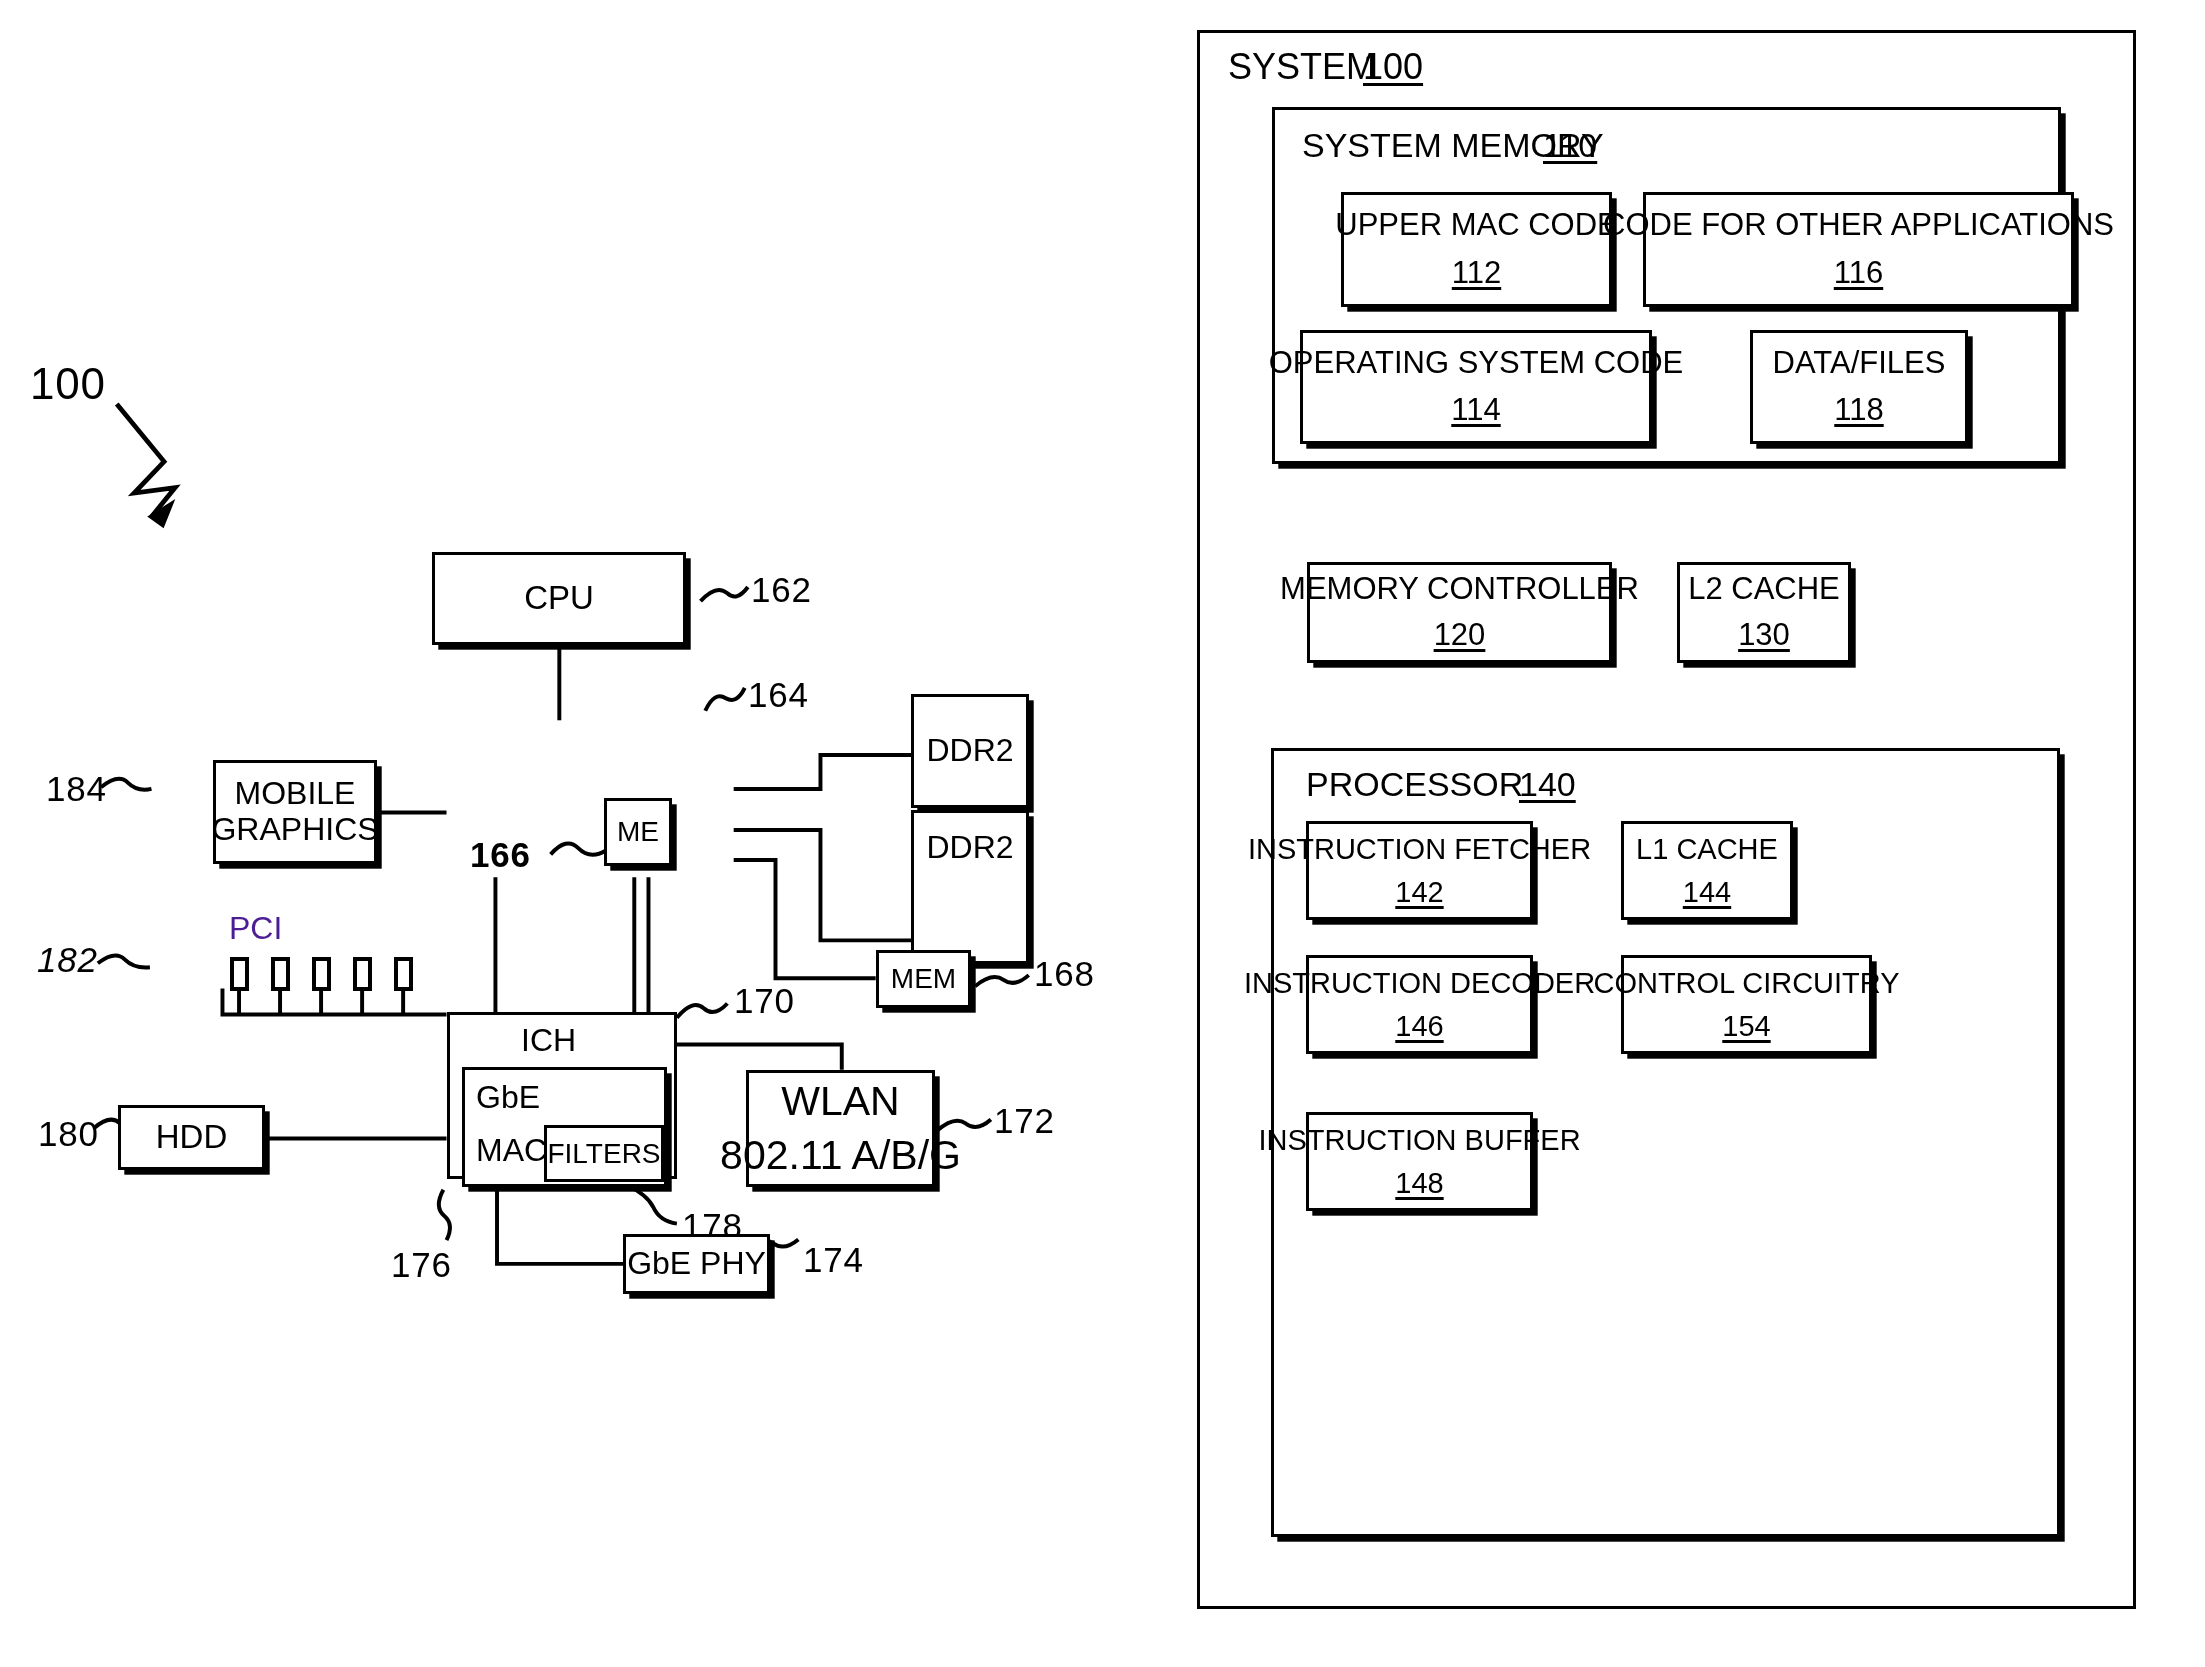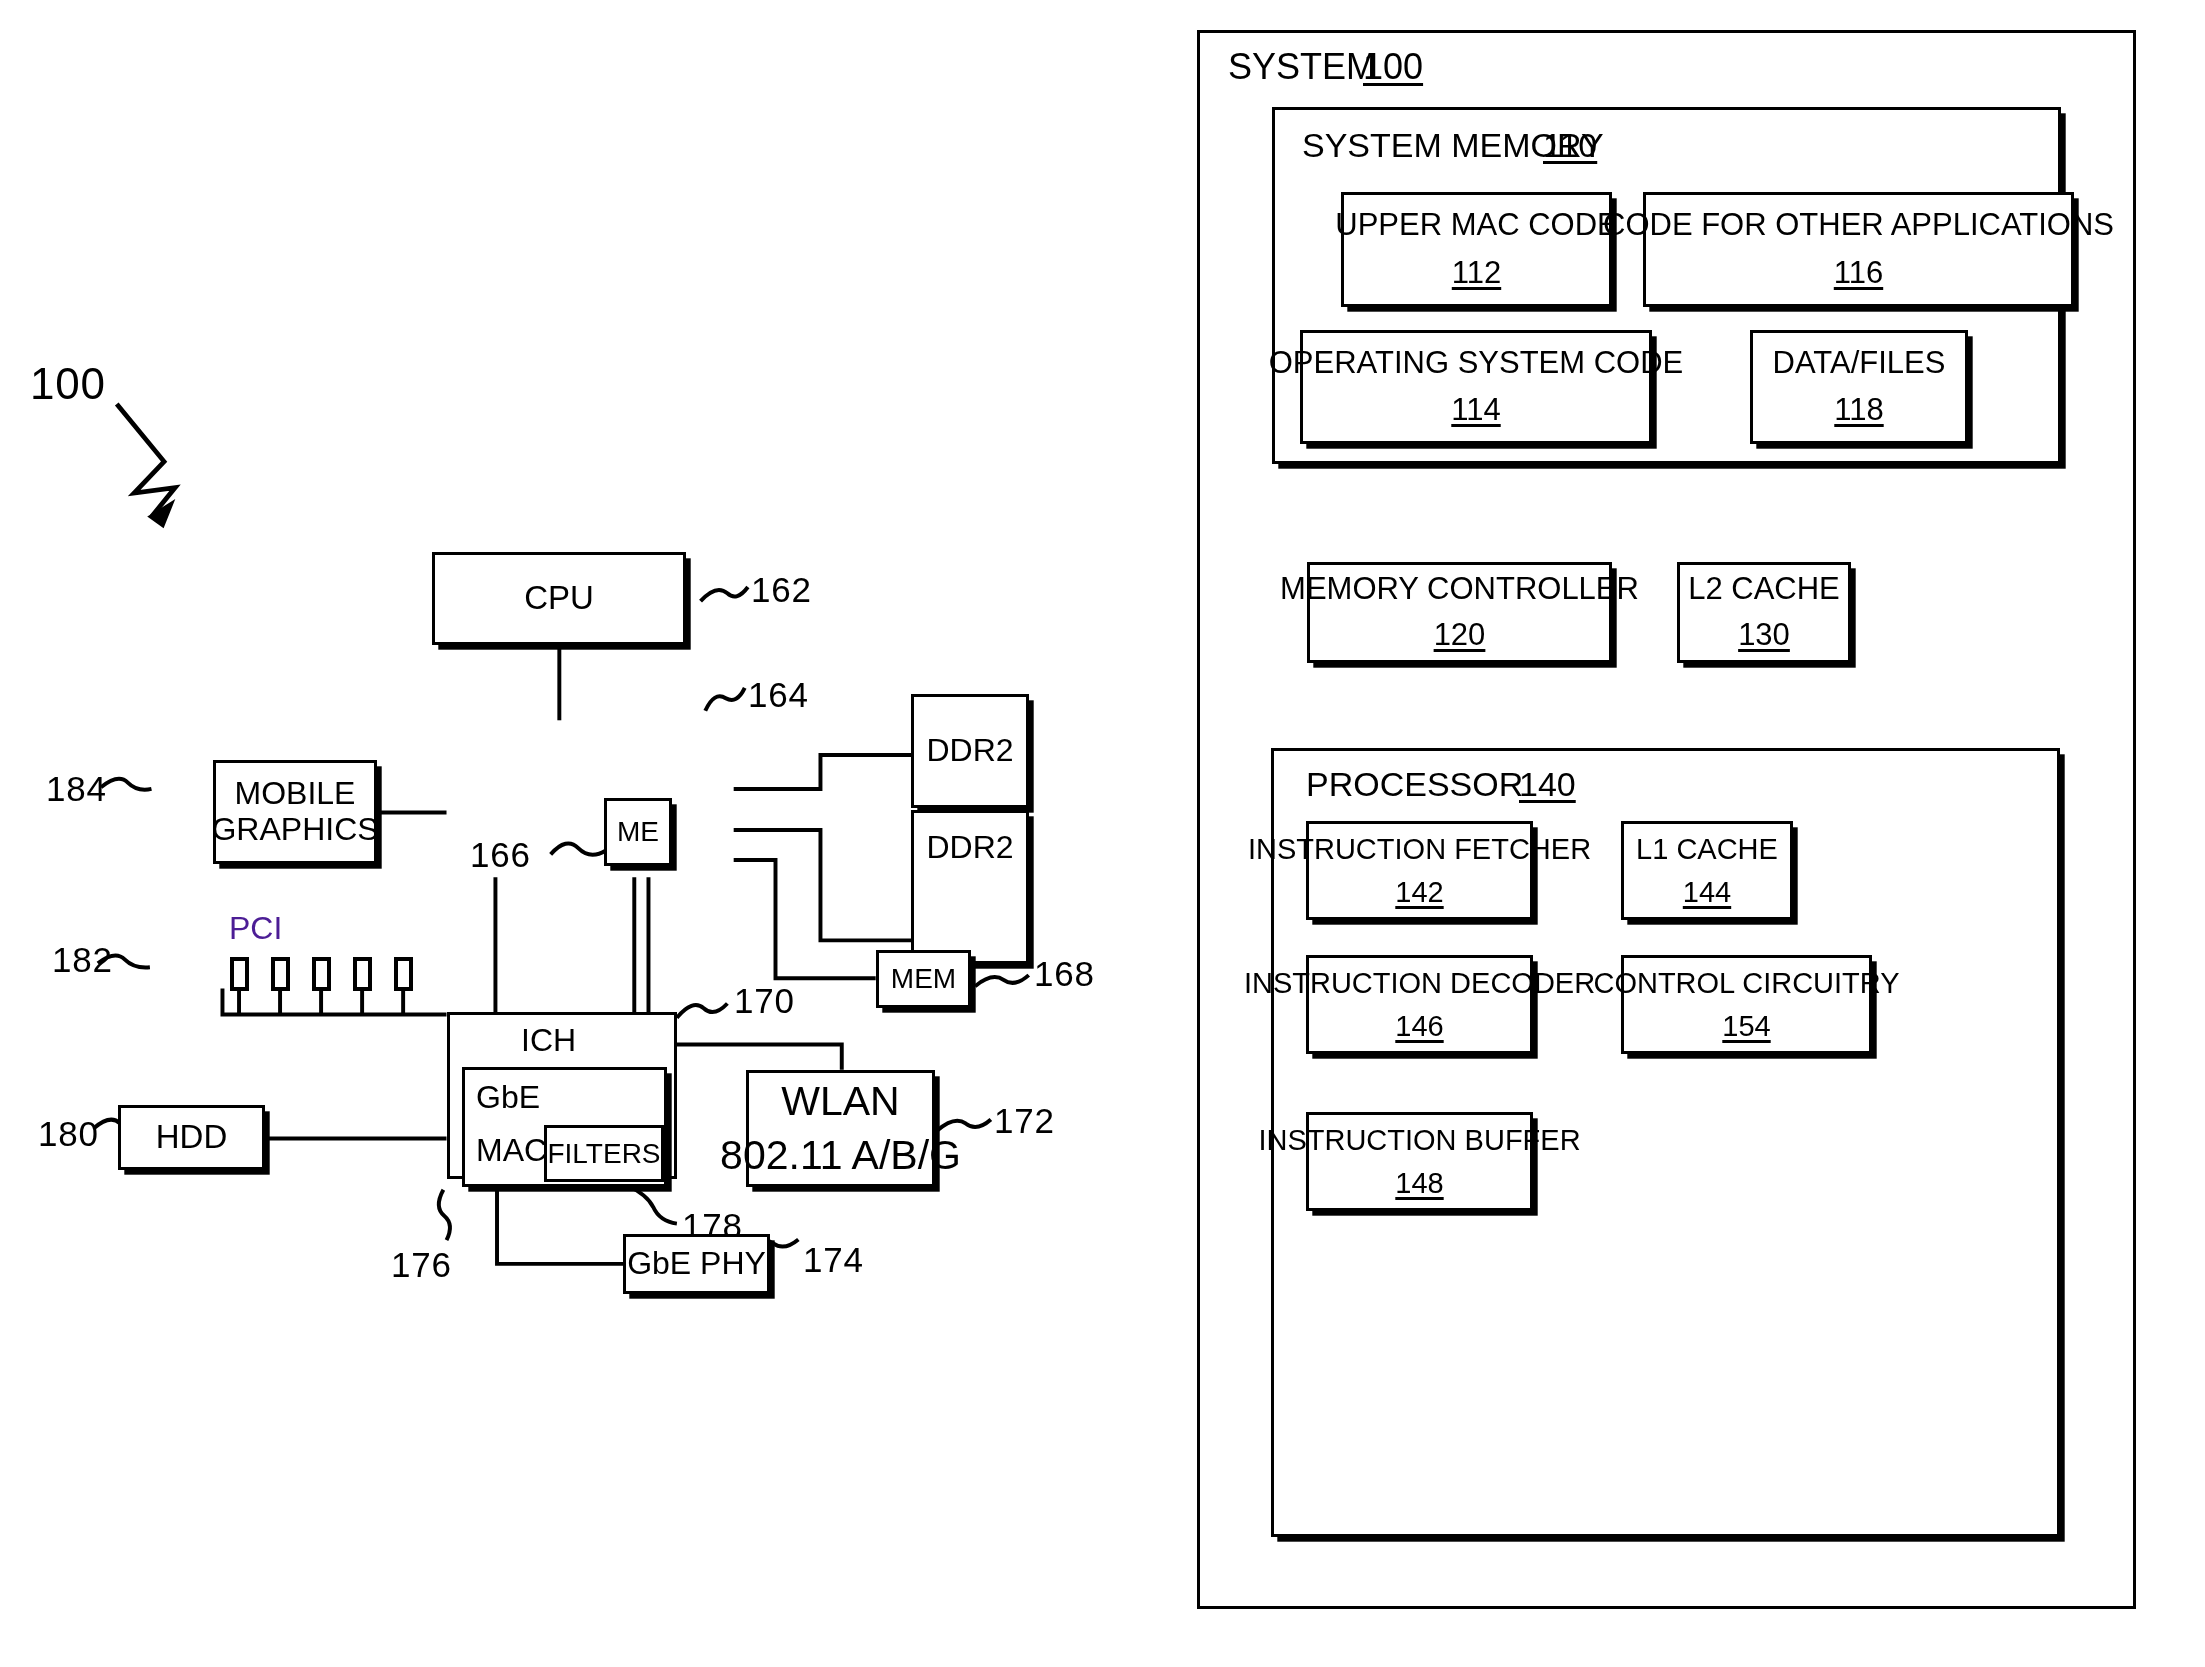--- a/index.html
+++ b/index.html
@@ -167,21 +167,21 @@
   <div class="bx" style="left:432px; top:552px; width:254px; height:93px; font-size:33px;">
     <span class="lbl">CPU</span>
   </div>
   <div class="ref" style="left:751px; top:570px;">162</div>
 
   <div class="ref" style="left:748px; top:675px;">164</div>
 
   <div class="bx" style="left:604px; top:798px; width:68px; height:68px; font-size:28px;">
     <span class="lbl">ME</span>
   </div>
-  <div class="ref" style="left:470px; top:835px;">166</div>
+  <div class="ref" style="left:470px; top:835px;font-weight:bold;">166</div>
 
   <div class="bx" style="left:911px; top:694px; width:118px; height:114px; font-size:32px;">
     <span class="lbl">DDR2</span>
   </div>
 
   <div class="bx" style="left:911px; top:810px; width:118px; height:154px; font-size:32px; justify-content:flex-start; padding-top:17.4px;">
     <span class="lbl">DDR2</span>
   </div>
 
   <div class="bx" style="left:876px; top:950px; width:95px; height:58px; font-size:28px;">
@@ -189,21 +189,21 @@
   </div>
   <div class="ref" style="left:1034px; top:954px;">168</div>
 
   <div class="bx" style="left:213px; top:760px; width:164px; height:104px; font-size:32px;">
     <span class="lbl">MOBILE</span>
     <span class="lbl">GRAPHICS</span>
   </div>
   <div class="ref" style="left:46px; top:769px;">184</div>
 
   <div class="freelbl" style="left:229px; top:911px; font-size:32px;">PCI</div>
-  <div class="ref" style="left:52px; top:940px;">182</div>
+  <div class="ref" style="left:37px; top:940px;font-style:italic;">182</div>
   <div style="position:absolute;left:230px;top:957px;width:19px;height:34px;border:4px solid #000;box-sizing:border-box;background:#fff;"></div>
   <div style="position:absolute;left:271px;top:957px;width:19px;height:34px;border:4px solid #000;box-sizing:border-box;background:#fff;"></div>
   <div style="position:absolute;left:312px;top:957px;width:19px;height:34px;border:4px solid #000;box-sizing:border-box;background:#fff;"></div>
   <div style="position:absolute;left:353px;top:957px;width:19px;height:34px;border:4px solid #000;box-sizing:border-box;background:#fff;"></div>
   <div style="position:absolute;left:394px;top:957px;width:19px;height:34px;border:4px solid #000;box-sizing:border-box;background:#fff;"></div>
 
   <div class="bx" style="left:118px; top:1105px; width:147px; height:65px; font-size:33px;">
     <span class="lbl">HDD</span>
   </div>
   <div class="ref" style="left:38px; top:1114px;">180</div>

